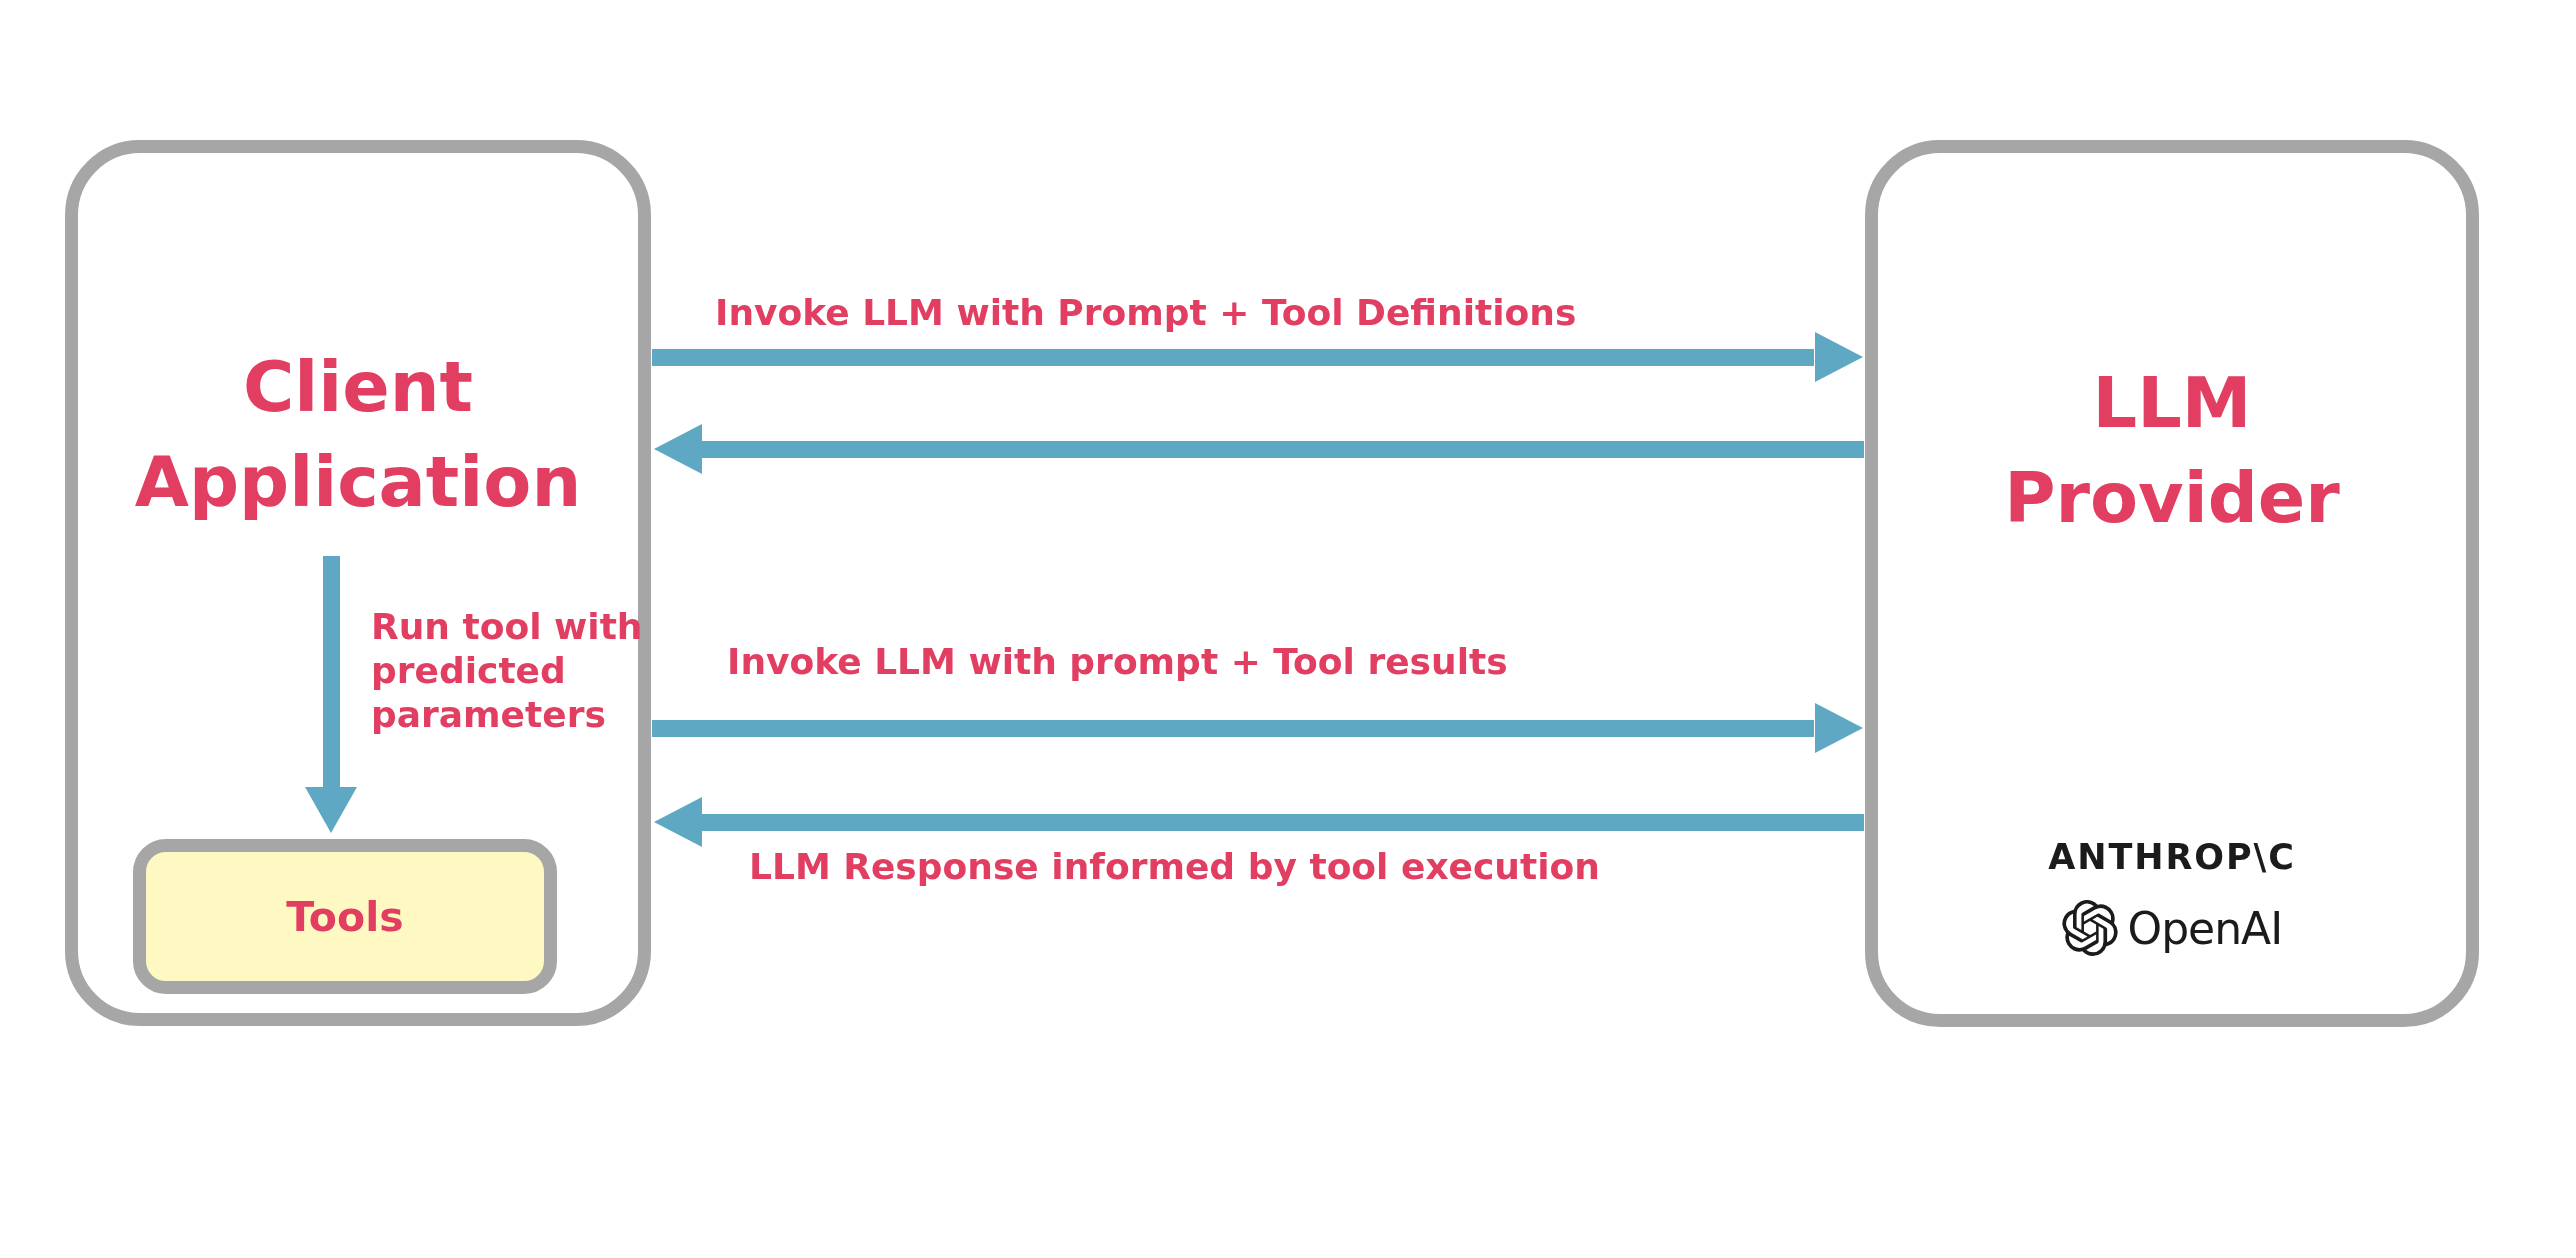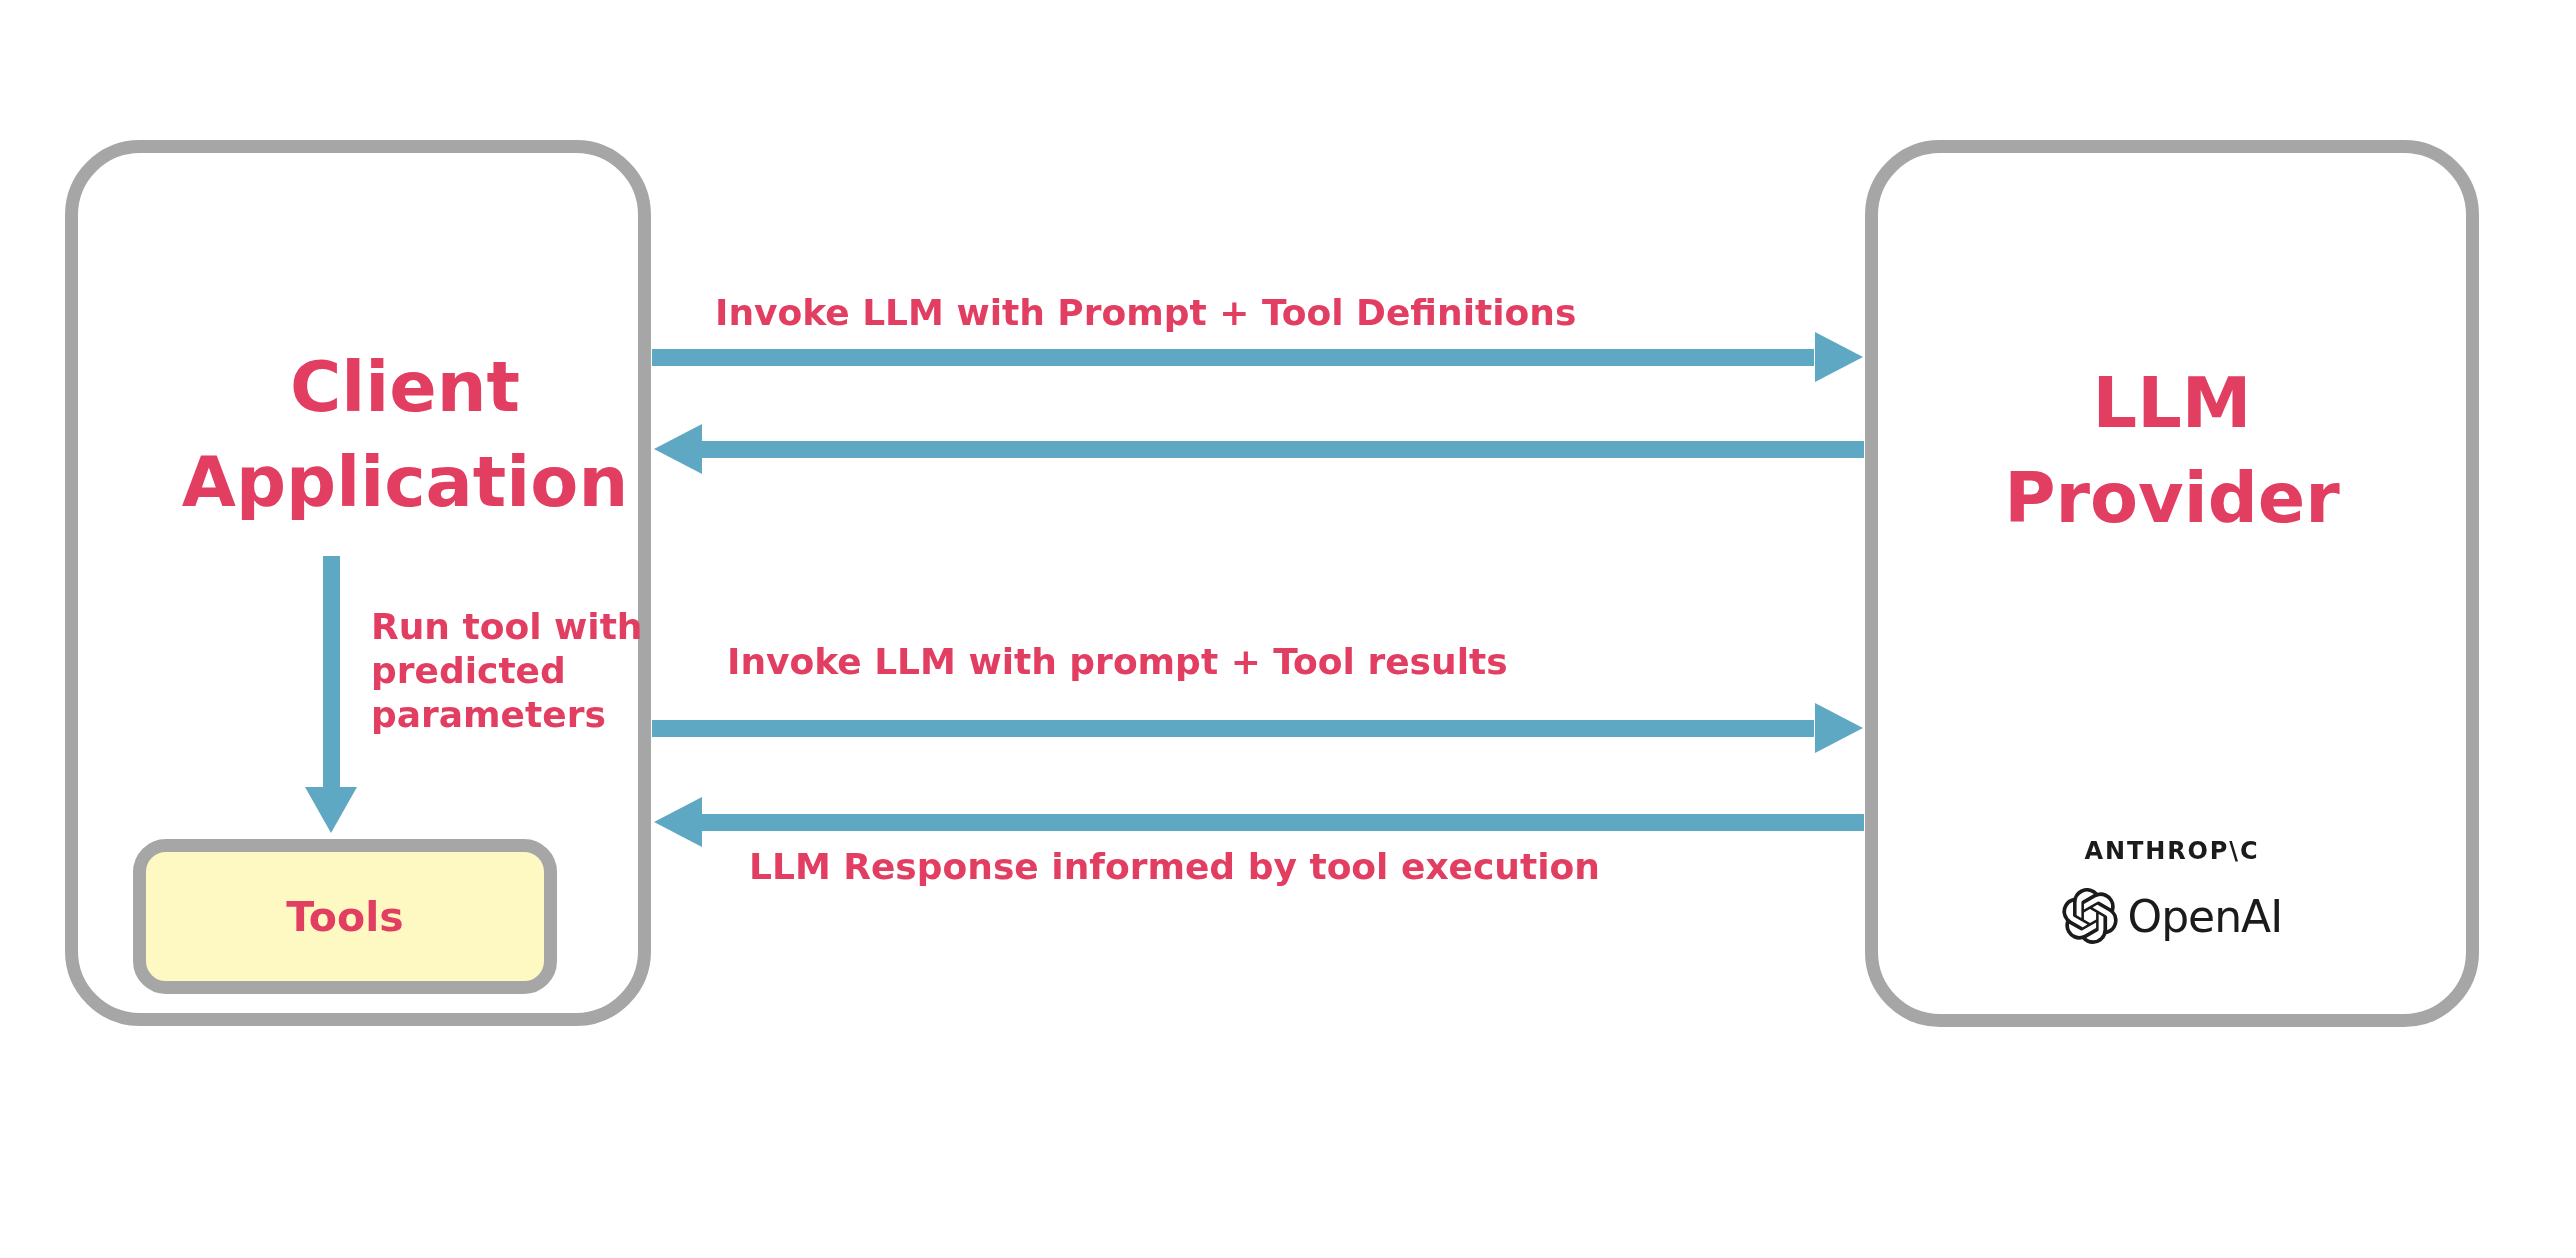--- a/index.html
+++ b/index.html
@@ -40,21 +40,21 @@
 
   
   .box-title {
     position: absolute;
     text-align: center;
     color: var(--pink);
     font-size: 70px;
     font-weight: bold;
     line-height: 95px;
   }
-  .client-title   { left: 65px;   top: 340px; width: 586px; padding-left: 47px; }
+  .client-title   { left: 65px;   top: 340px; width: 586px; }
   .provider-title { left: 1865px; top: 356px; width: 614px; }
 
   
   .h-body { position: absolute; height: 17.4px; background: var(--blue); }
   .v-body { position: absolute; width: 17.4px;  background: var(--blue); }
   .head-r {
     position: absolute; width: 0; height: 0;
     border-top: 25px solid transparent; border-bottom: 25px solid transparent;
     border-left: 48px solid var(--blue);
   }
@@ -80,21 +80,21 @@
   .flow-label.wrap { white-space: normal; line-height: 44px; }
 
   
   .logo-stack {
     position: absolute;
     left: 1865px; top: 837px; width: 614px;
     display: flex; flex-direction: column; align-items: center;
   }
   .anthropic-wordmark {
     color: var(--logo-black);
-    font-size: 24px;
+    font-size: 35px;
     font-weight: bold;
     letter-spacing: 1.9px;
   }
   .openai-row {
     margin-top: 23px;
     display: flex; align-items: center; gap: 9.7px;
   }
   .openai-row svg { width: 56px; height: 56px; display: block; }
   .openai-wordmark {
     color: var(--logo-black);

